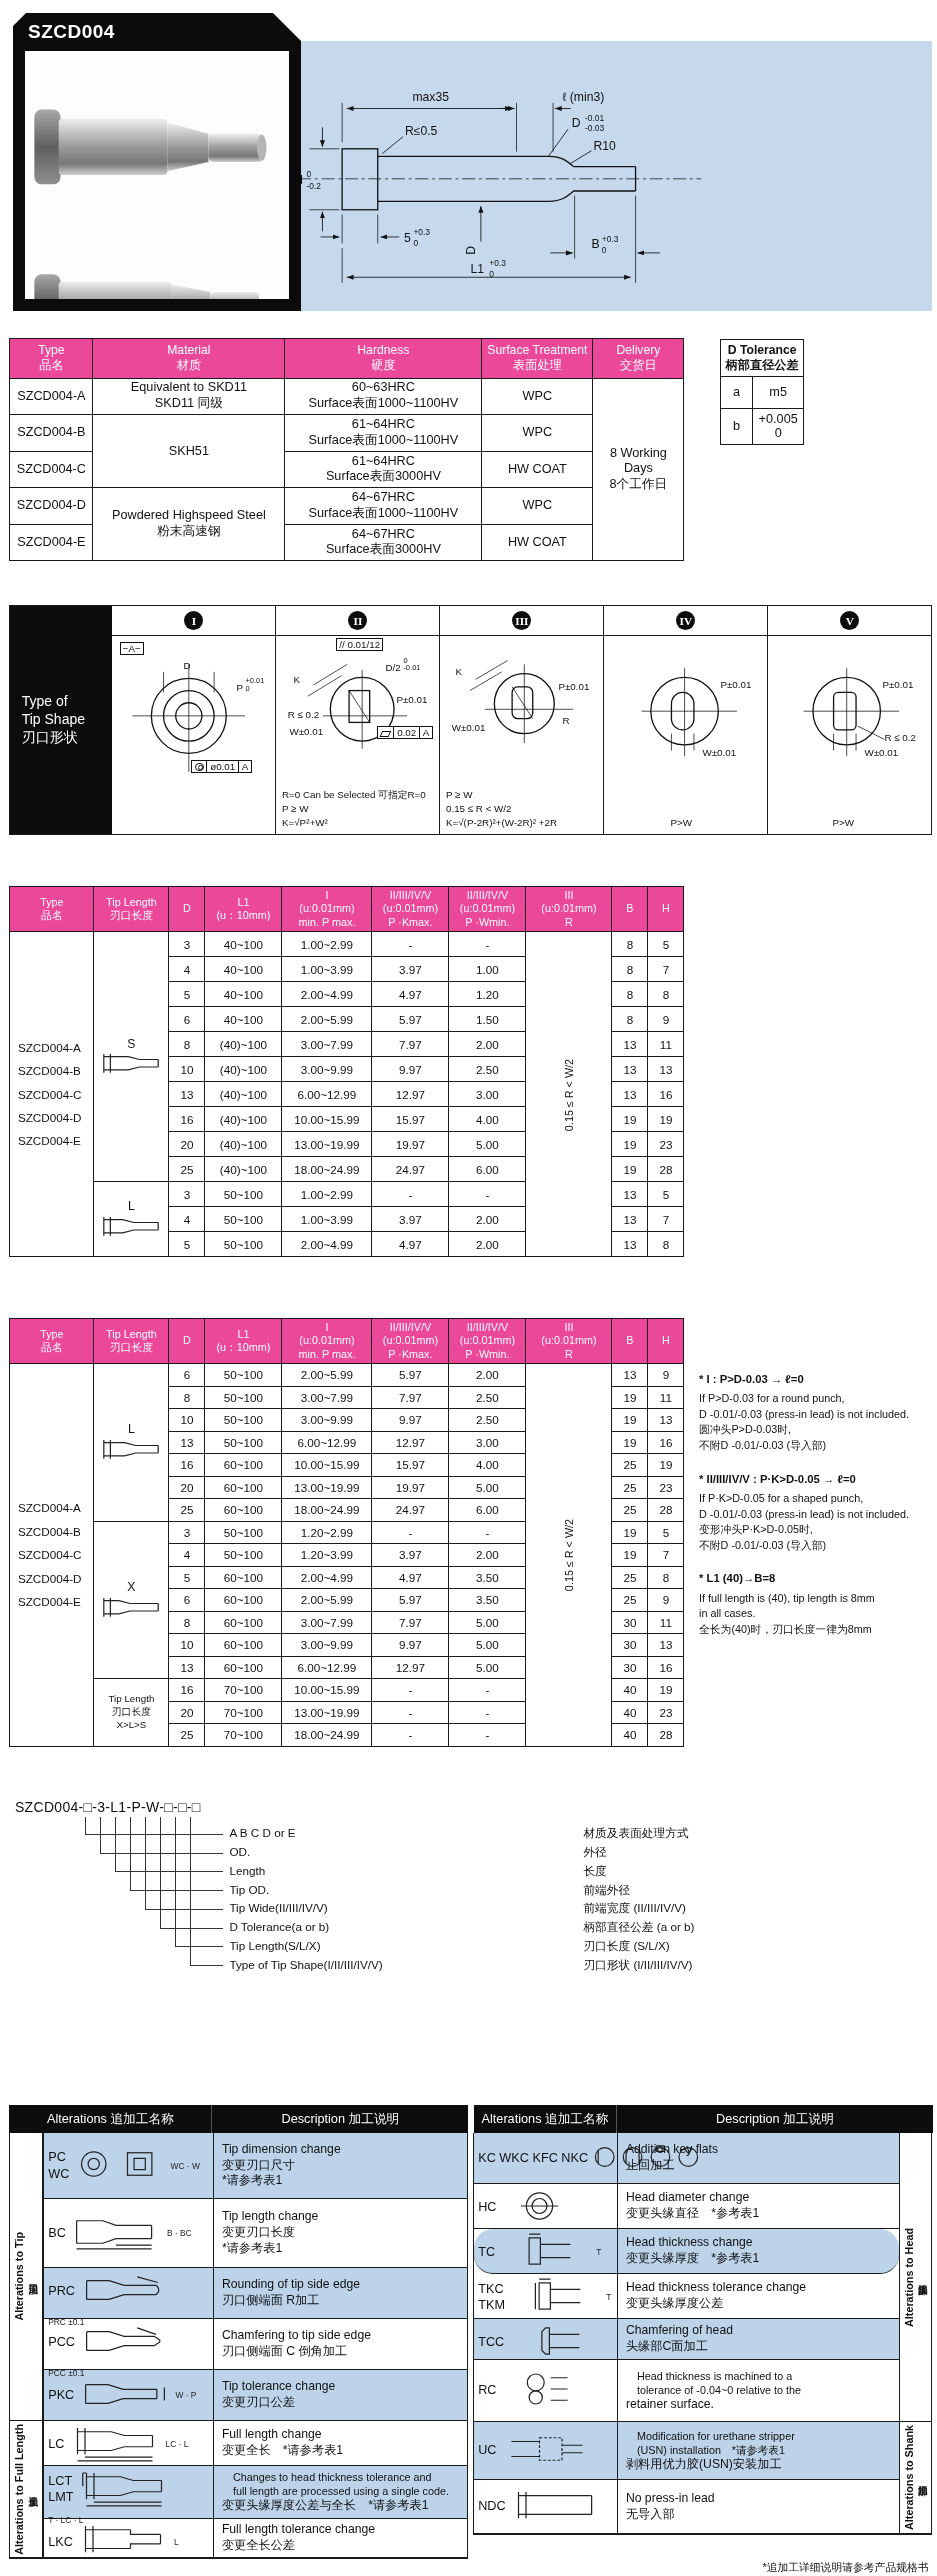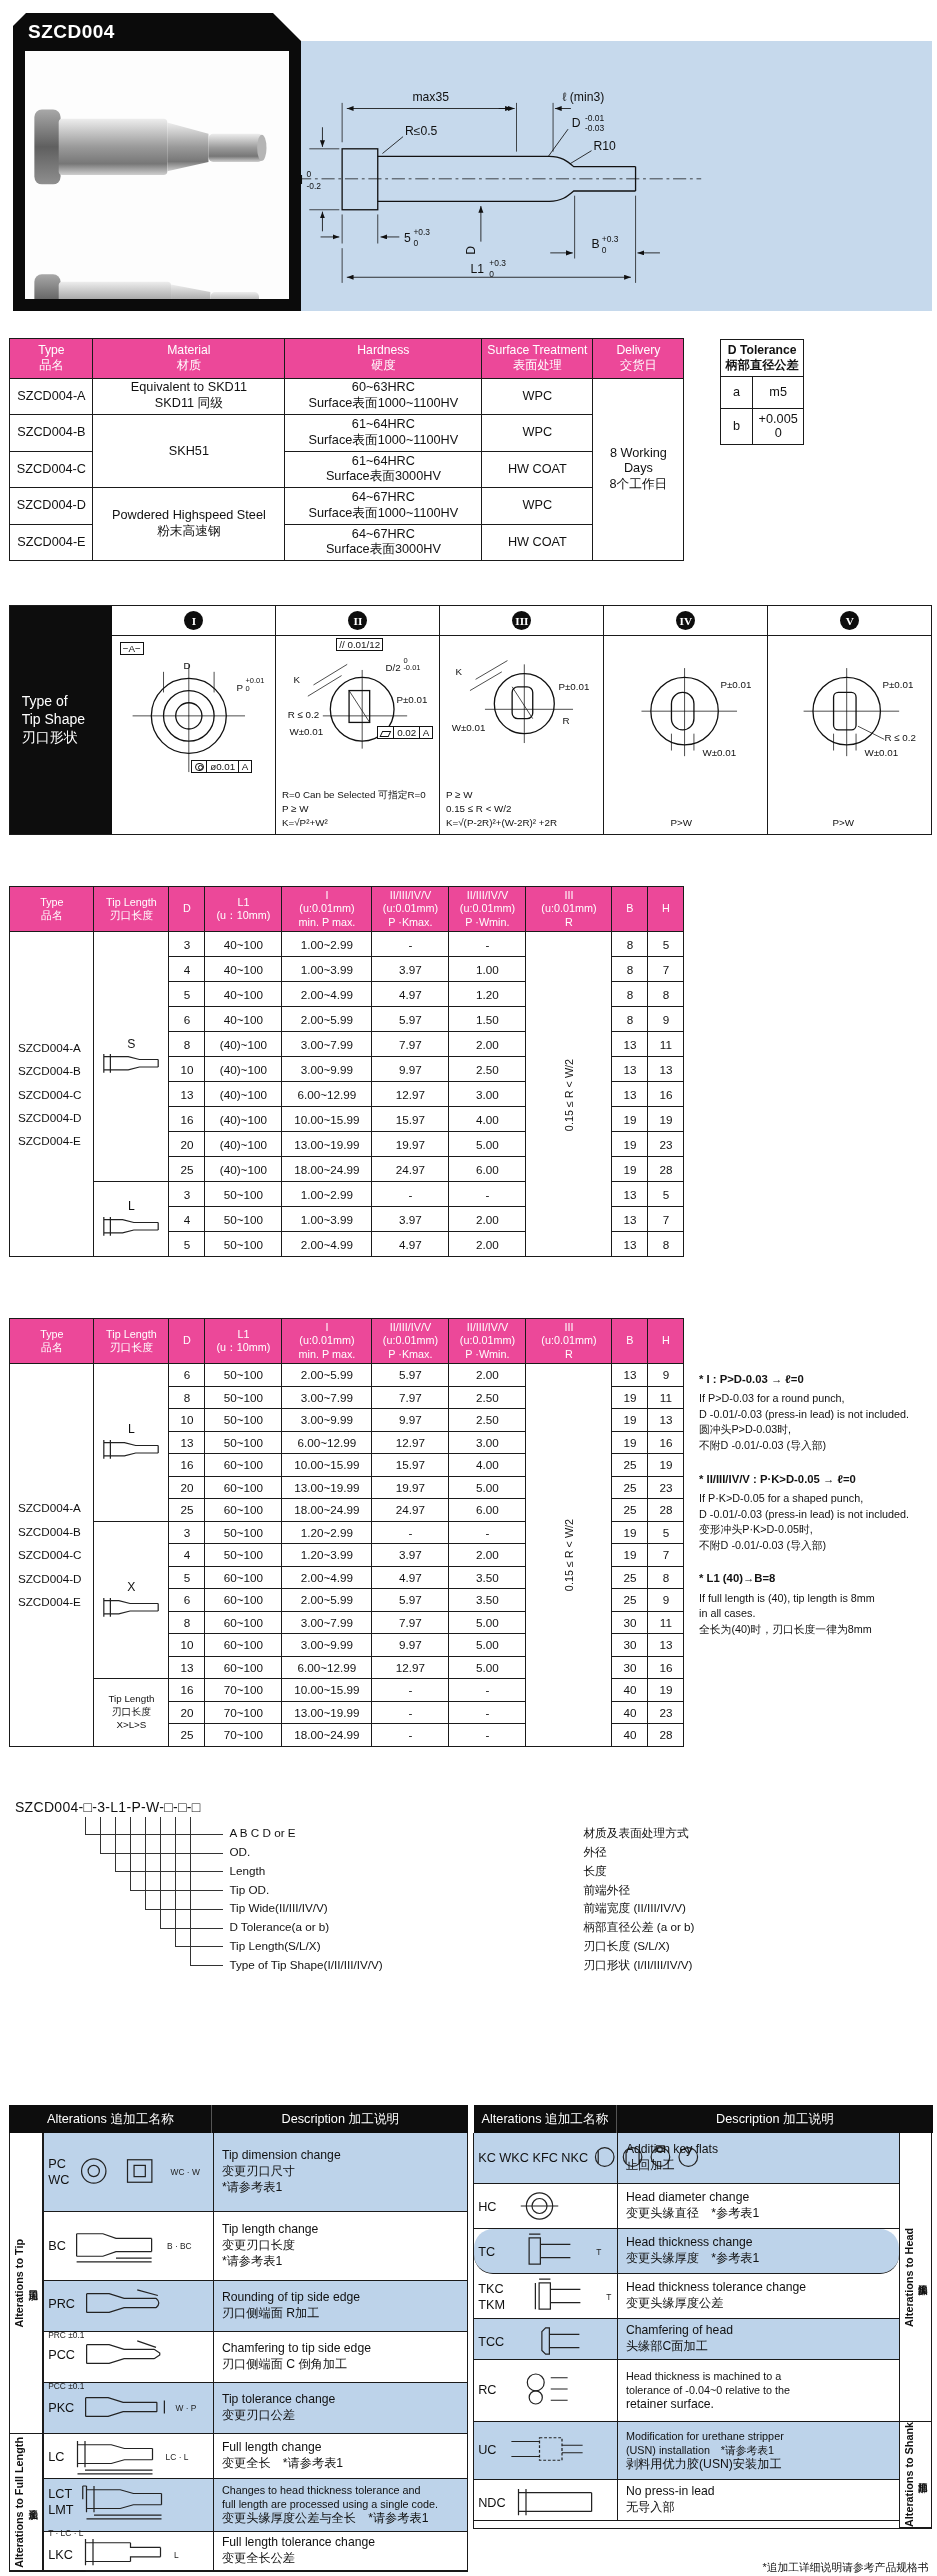--- a/index.html
+++ b/index.html
@@ -89,21 +89,21 @@
   .half-l .alt-row, .half-l .grp-rows { border-left:0.9px solid #1a1a1a; }
   .half-r .grp-label { border-left:0.9px solid #1a1a1a; }
   .alt-row.blue { background:#bdd3ea; }
   .alt-ci { width:169px; display:flex; align-items:center; justify-content:flex-start; gap:5.6px; padding:2.8px 3.8px; flex-wrap:wrap; }
   .alt-ci.col { flex-direction:column; justify-content:center; gap:1.9px; }
   .half-r .alt-ci { width:143px; }
   .alt-code { font-size:12.7px; line-height:1.3; text-align:left; }
   .alt-cap { font-size:8.4px; color:#222; }
   .alt-desc { flex:1; border-left:0.9px solid #1a1a1a; text-align:left; padding:3.8px 7.5px; display:flex; flex-direction:column; justify-content:center; line-height:1.3; }
   .alt-desc div { font-size:12.2px; }
-  .alt-desc div.sm { font-size:10.8px; }
+  .alt-desc div.sm { font-size:10.8px;margin-left:11px; }
   .alt-foot { text-align:right; font-size:10.8px; padding:5.6px 3.8px 0 0; }
 </style>
 </head>
 <body>
 
 <div class="page">
 
   <div class="drawing-panel">
     <svg width="651" height="270" viewBox="0 0 694 288">
       <defs>
@@ -928,21 +928,21 @@
         <div class="hc" style="width:316px;border-right:none">Description  加工说明</div>
       </div>
     </div>
     <div class="half half-l" id="alt-left">
         <div class="grp">
           <div class="grp-label">
             <span class="en">Alterations to Tip</span>
             <span class="zh">刃口追加工</span>
           </div>
           <div class="grp-rows">
-            <div class="alt-row blue" style="height: 79px;">
+            <div class="alt-row blue" style="height: 66px;">
               <div class="alt-ci">
                 <div class="alt-code">
                   <div>PC</div>
                   <div>WC</div>
                 </div>
                 <span><svg width="90" height="38" viewBox="0 0 96 40">
                     <circle cx="20" cy="20" r="13" fill="none" stroke="#222" stroke-width="1.3"></circle>
                     <circle cx="20" cy="20" r="6" fill="none" stroke="#222" stroke-width="1.3"></circle>
                     <rect x="56" y="8" width="26" height="24" fill="none" stroke="#222" stroke-width="1.3"></rect>
                     <rect x="63" y="14" width="12" height="12" fill="none" stroke="#222" stroke-width="1.3"></rect>
@@ -1197,21 +1197,21 @@
                     <path d="M10 12 H40 M10 28 H40 M64 16 H86 M64 24 H86" fill="none" stroke="#222" stroke-width="1.3"></path>
                     <rect x="40" y="8" width="24" height="24" stroke-dasharray="3 2" fill="none" stroke="#222" stroke-width="1.3"></rect>
                   </svg></span>
               </div>
               <div class="alt-desc">
                 <div class="sm">Modification for urethane stripper</div>
                 <div class="sm">(USN) installation　*请参考表1</div>
                 <div>剥料用优力胶(USN)安装加工</div>
               </div>
             </div>
-            <div class="alt-row" style="height: 41px;">
+            <div class="alt-row" style="height: 54px;">
               <div class="alt-ci">
                 <div class="alt-code">
                   <div>NDC</div>
                 </div>
                 <span><svg width="90" height="38" viewBox="0 0 96 40">
                     <path d="M8 6 V34 M8 10 H16 M8 30 H16 M16 6 V34 M16 10 H86 M16 30 H86 M86 10 V30" fill="none" stroke="#222" stroke-width="1.3"></path>
                   </svg></span>
               </div>
               <div class="alt-desc">
                 <div>No press-in lead</div>

